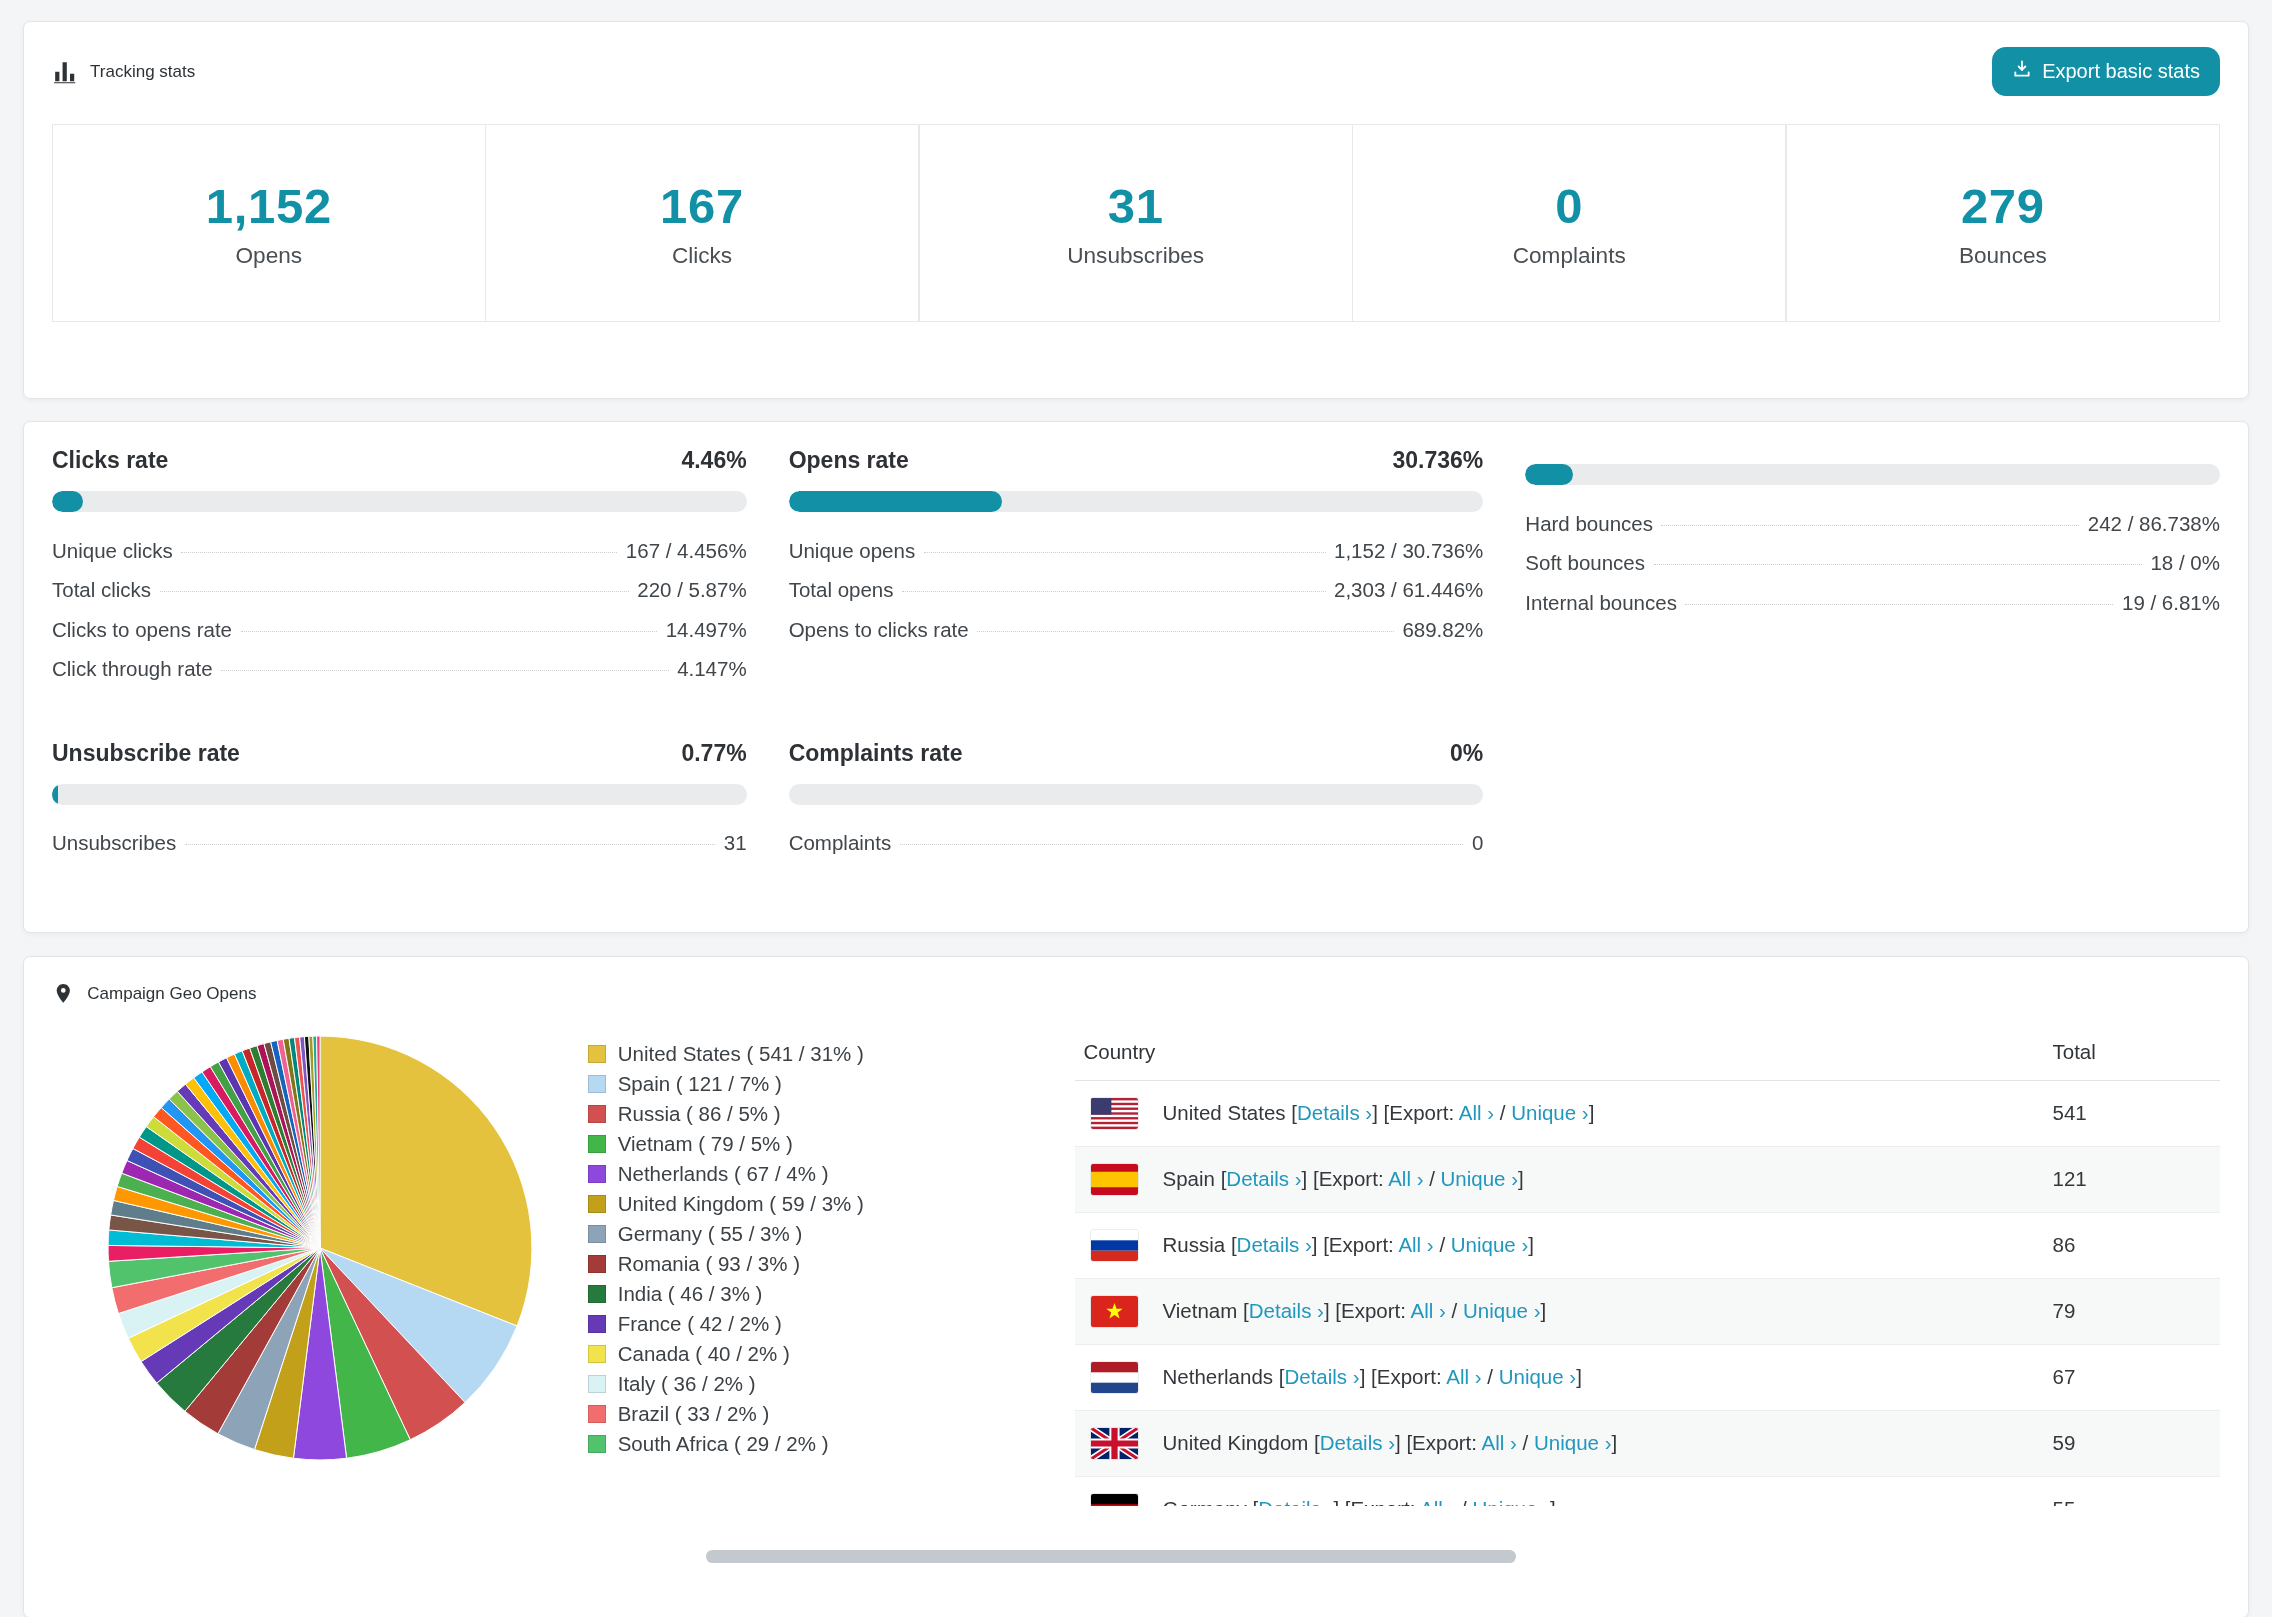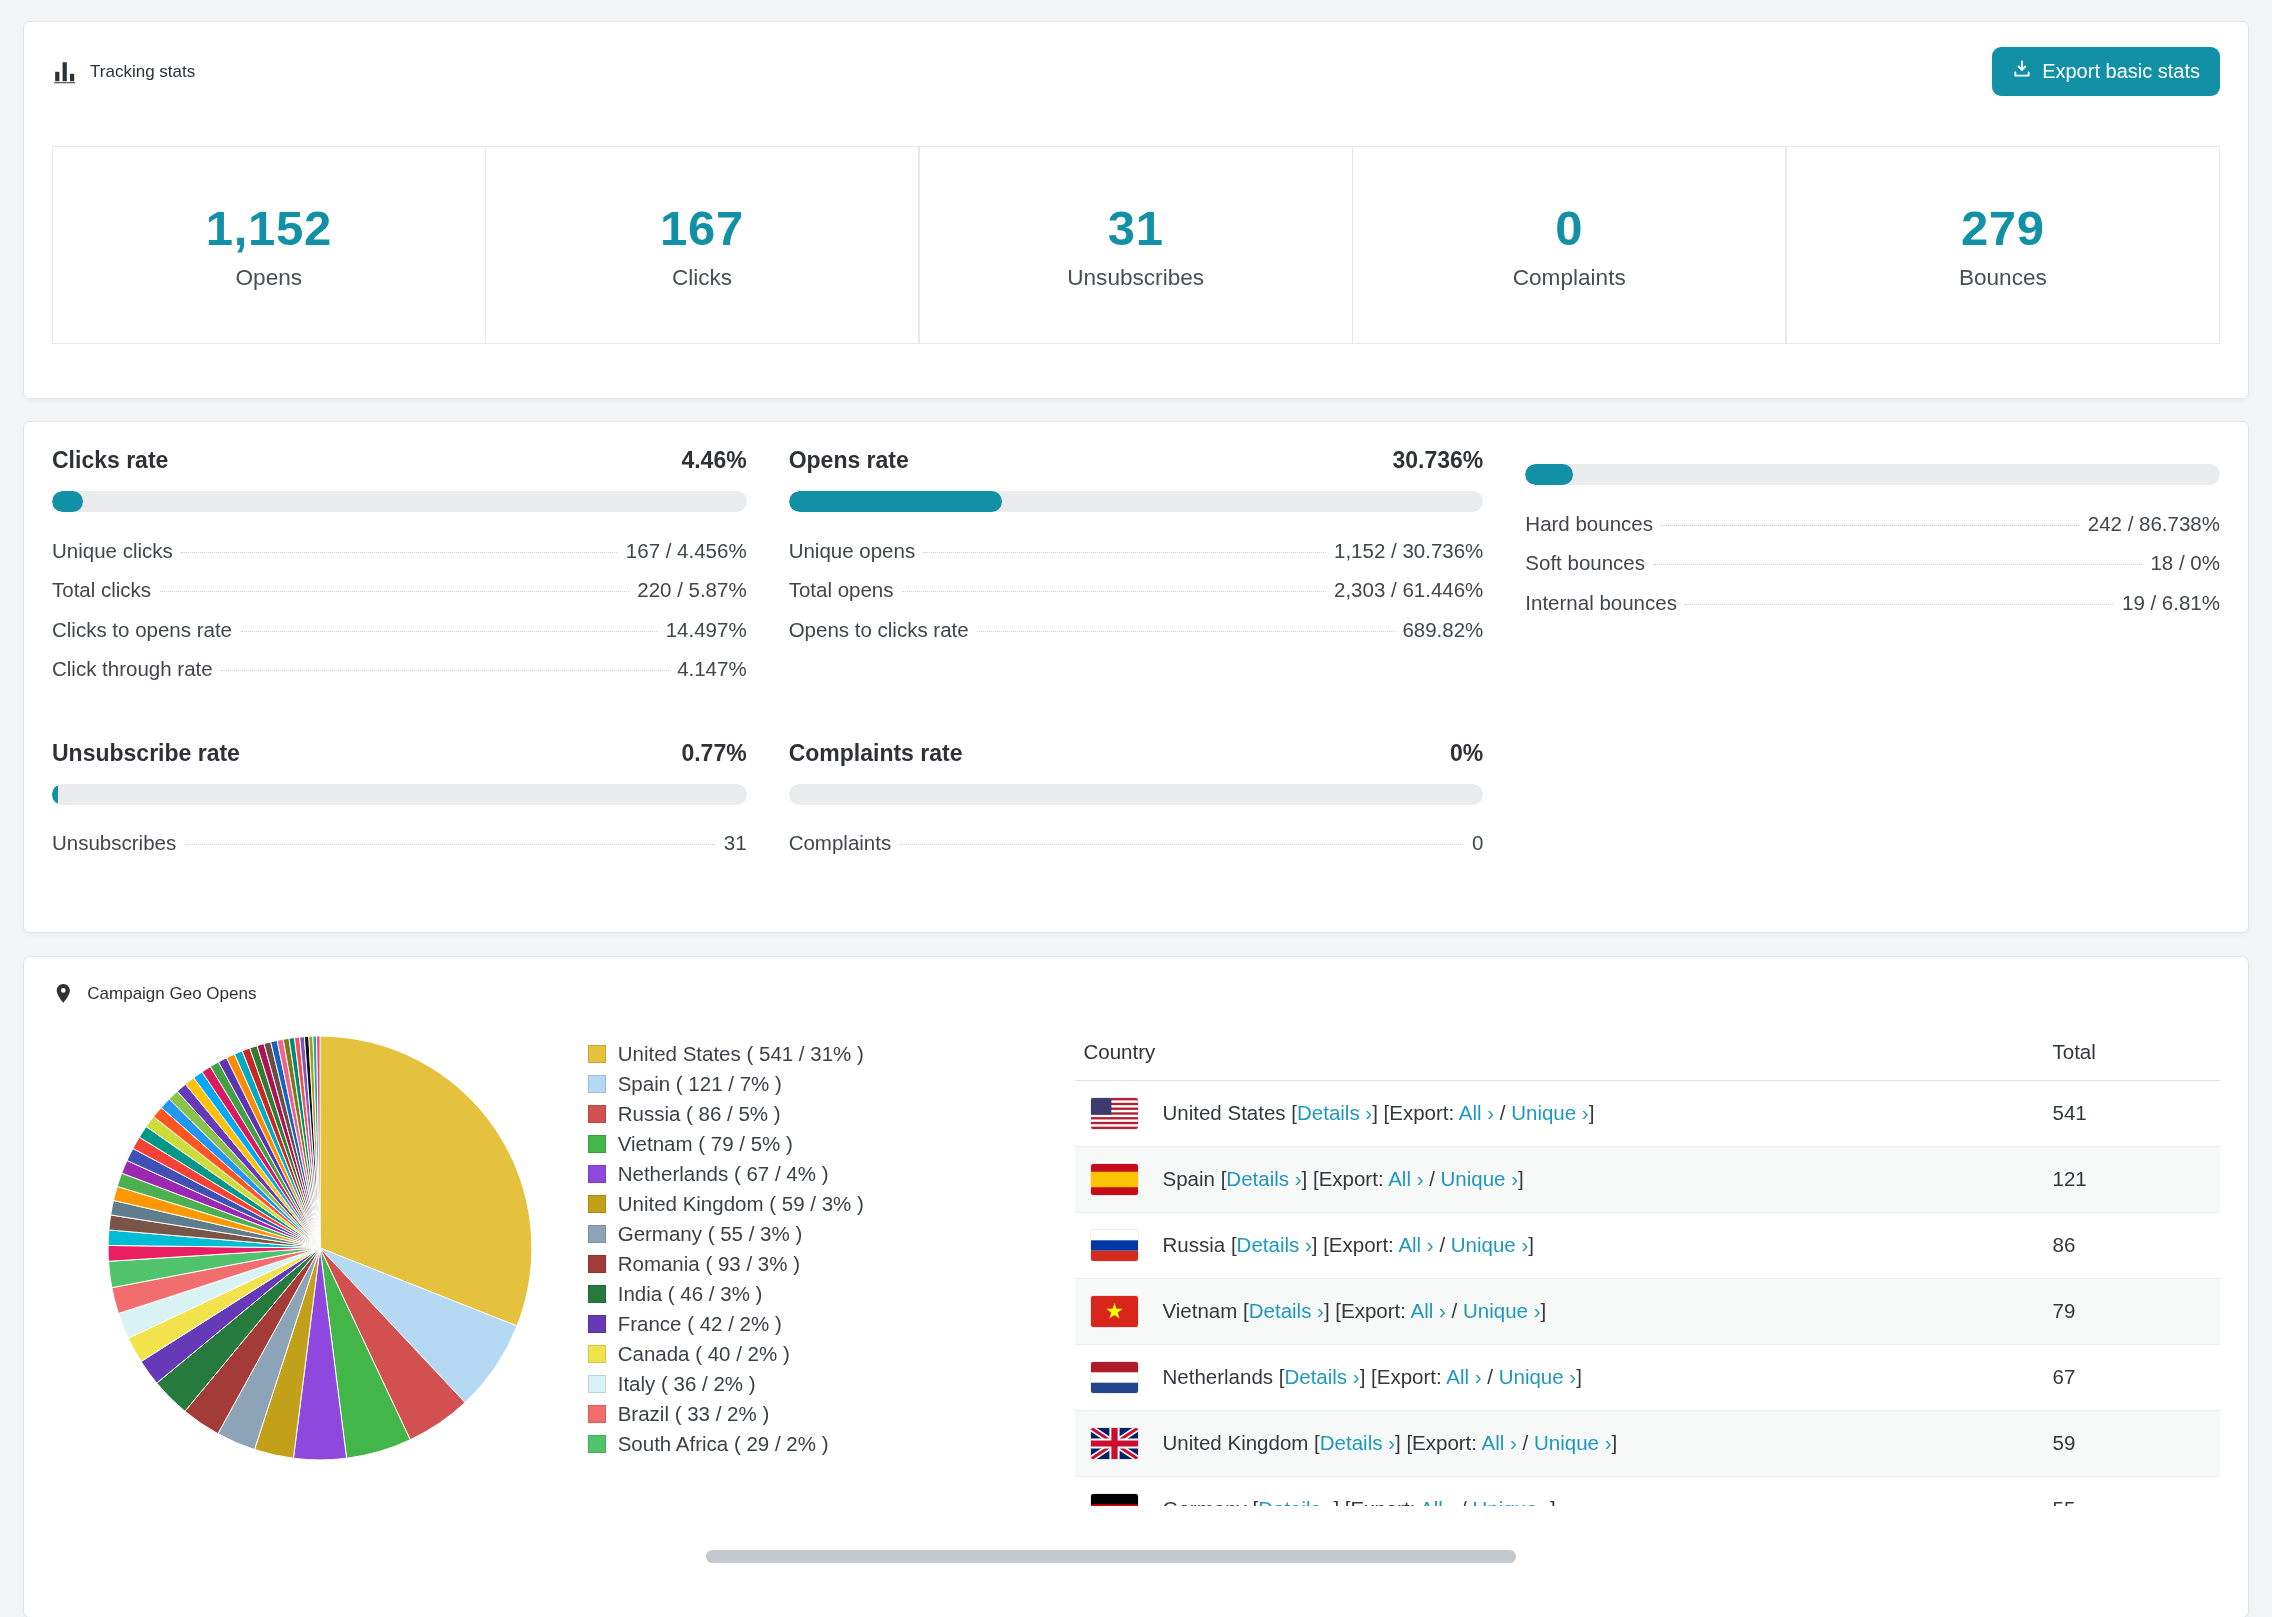--- a/index.html
+++ b/index.html
@@ -25,27 +25,27 @@
   #card-rates    { top: 421px; height: 512px; }
   #card-geo      { top: 956px; height: 662px; overflow: hidden; }
 
   .card-header { display: flex; align-items: center; justify-content: space-between; }
   .section-title { display: flex; align-items: center; gap: 12.7px; font-size: 17px; color: #2e3338; }
   .section-title svg { display: block; }
 
   .btn-export {
     display: flex; align-items: center; gap: 10px;
     background: var(--accent, #1190a6);
-    color: #fff; border: none; border-radius: 9px;
+    color: #fff; border: none; border-radius: 14px;
     font-size: 20px; font-family: inherit;
     padding: 12px 20px; cursor: pointer;
   }
 
   
-  .summary-grid { display: grid; grid-template-columns: repeat(5, 1fr); margin-top: 50px; }
+  .summary-grid { display: grid; grid-template-columns: repeat(5, 1fr); margin-top: 28px; }
   .sum-box {
     border: 0.7px solid #e7e8e9; margin-left: -0.7px; height: 198px;
     display: flex; flex-direction: column; align-items: center; justify-content: center;
     background: #fff;
   }
   .sum-box:first-child { margin-left: 0; }
   .sum-value { font-size: 49px; font-weight: bold; color: var(--accent, #1190a6); letter-spacing: 0.7px; }
   .sum-label { font-size: 22.6px; color: #4a4f54; margin-top: 8.5px; }
 
   

